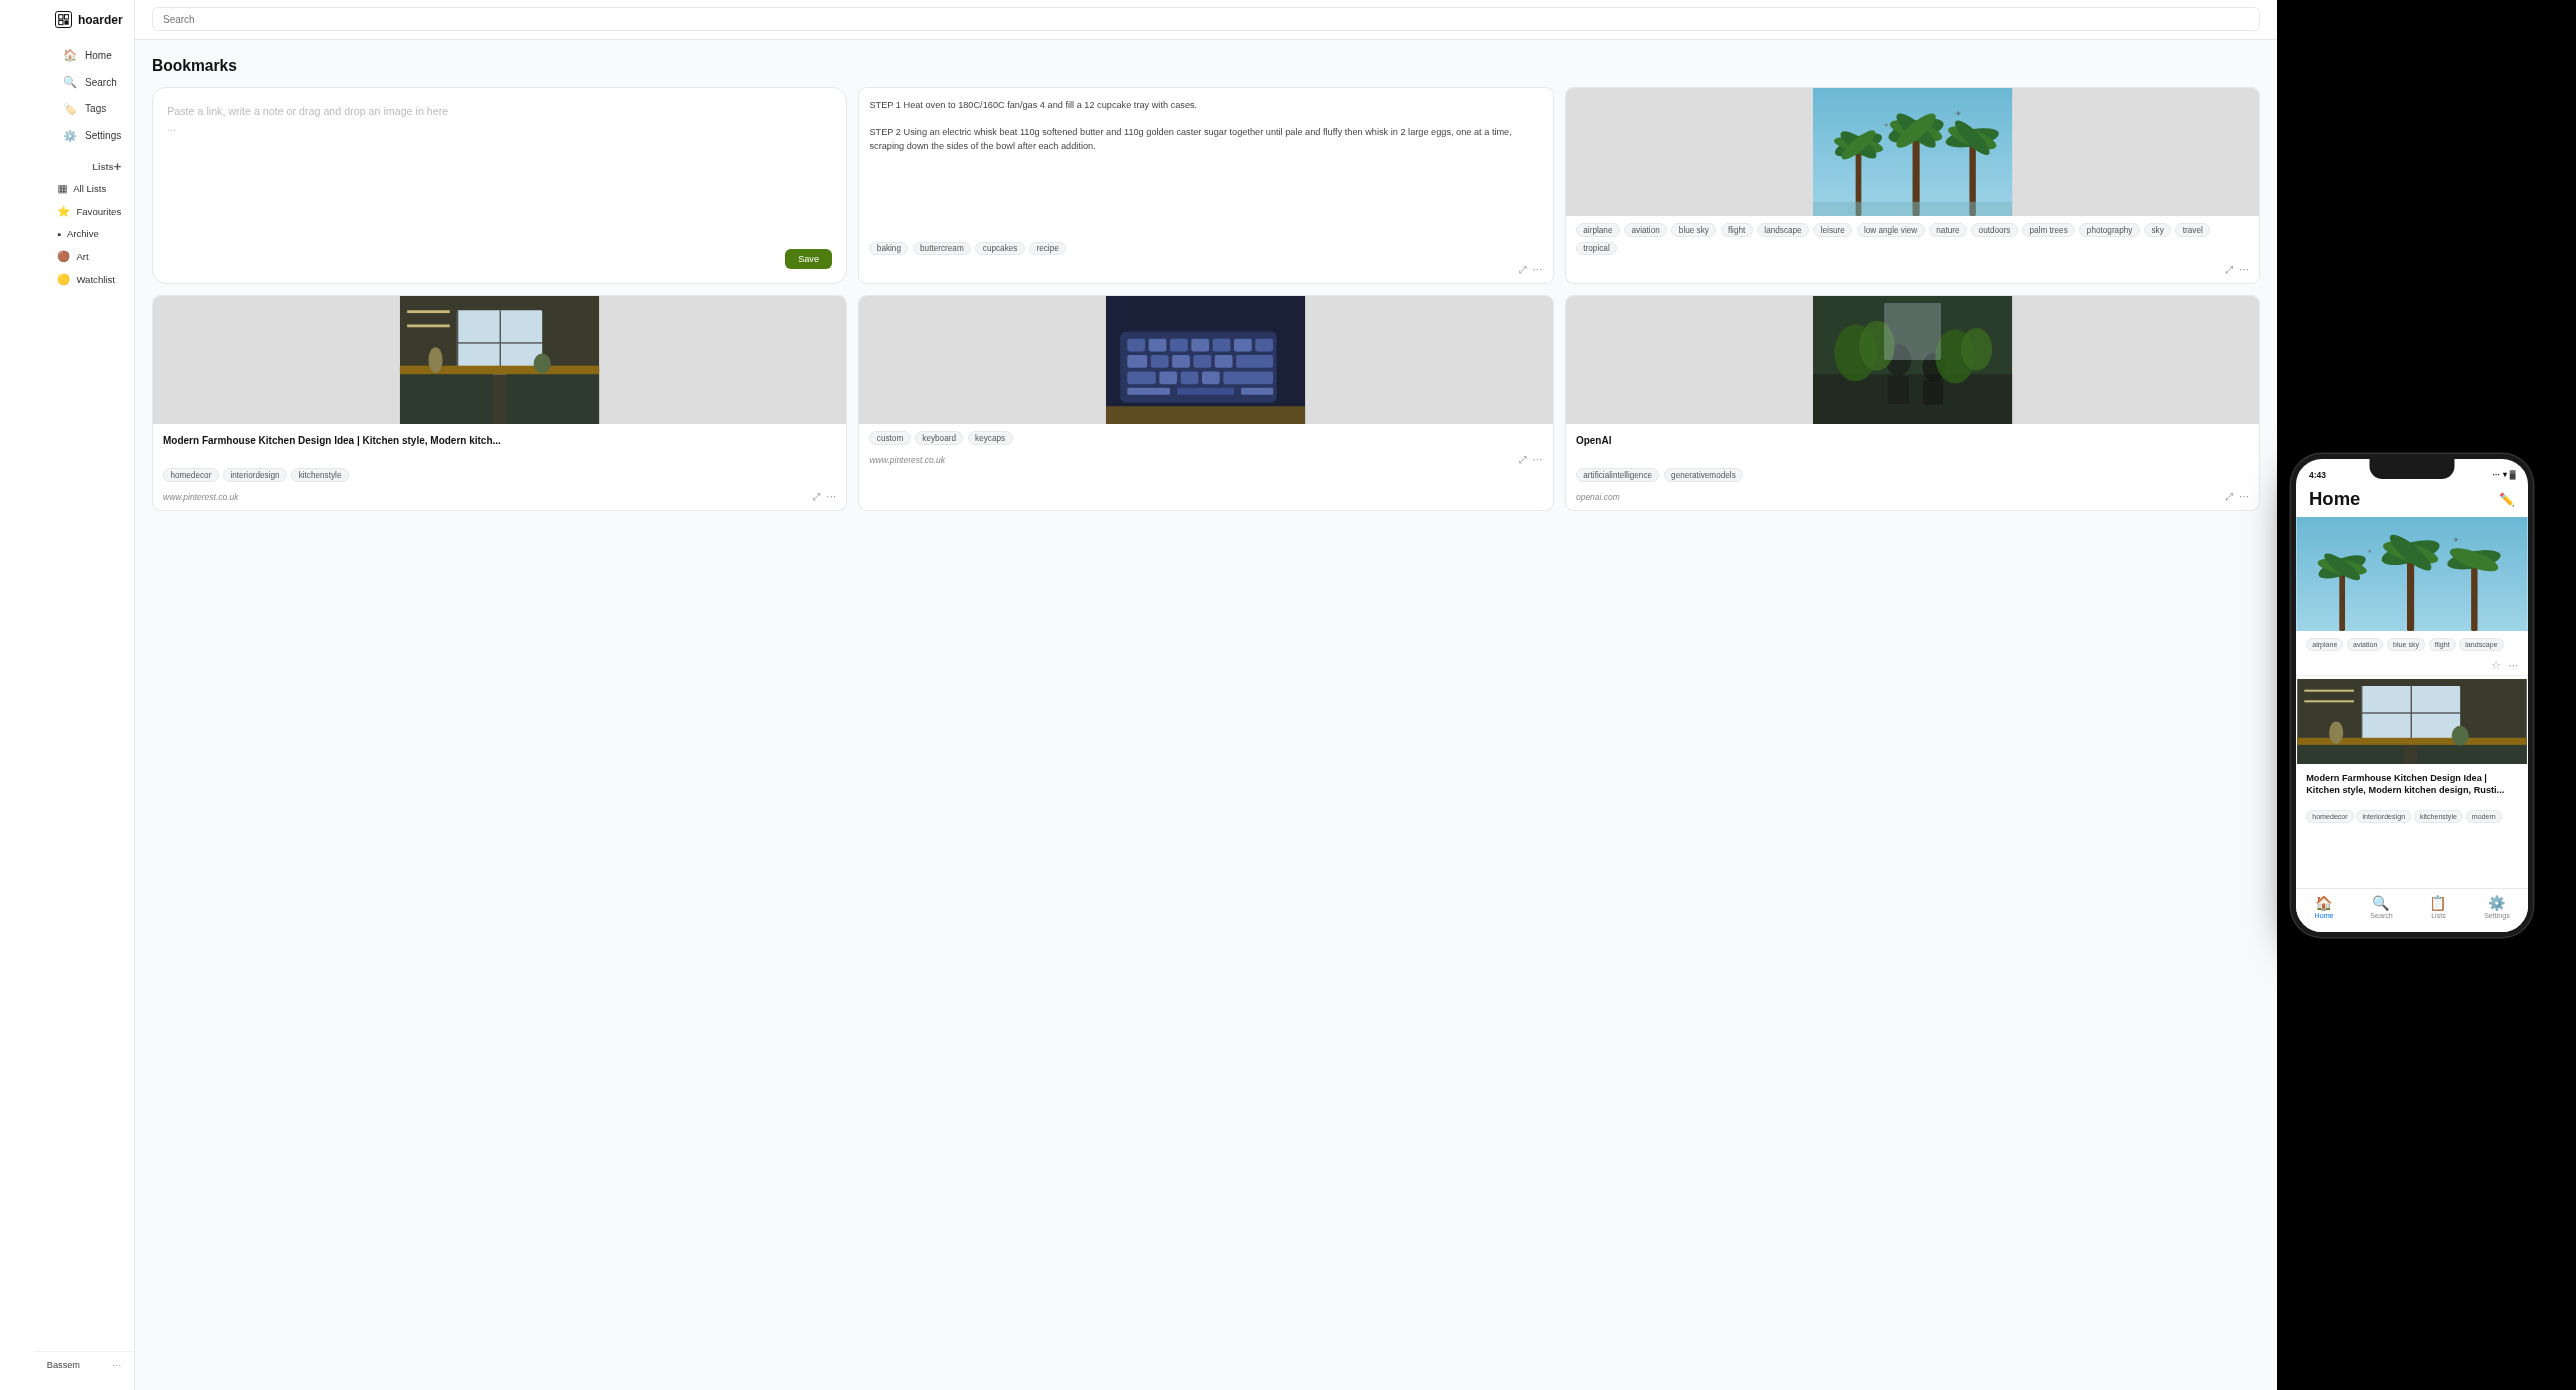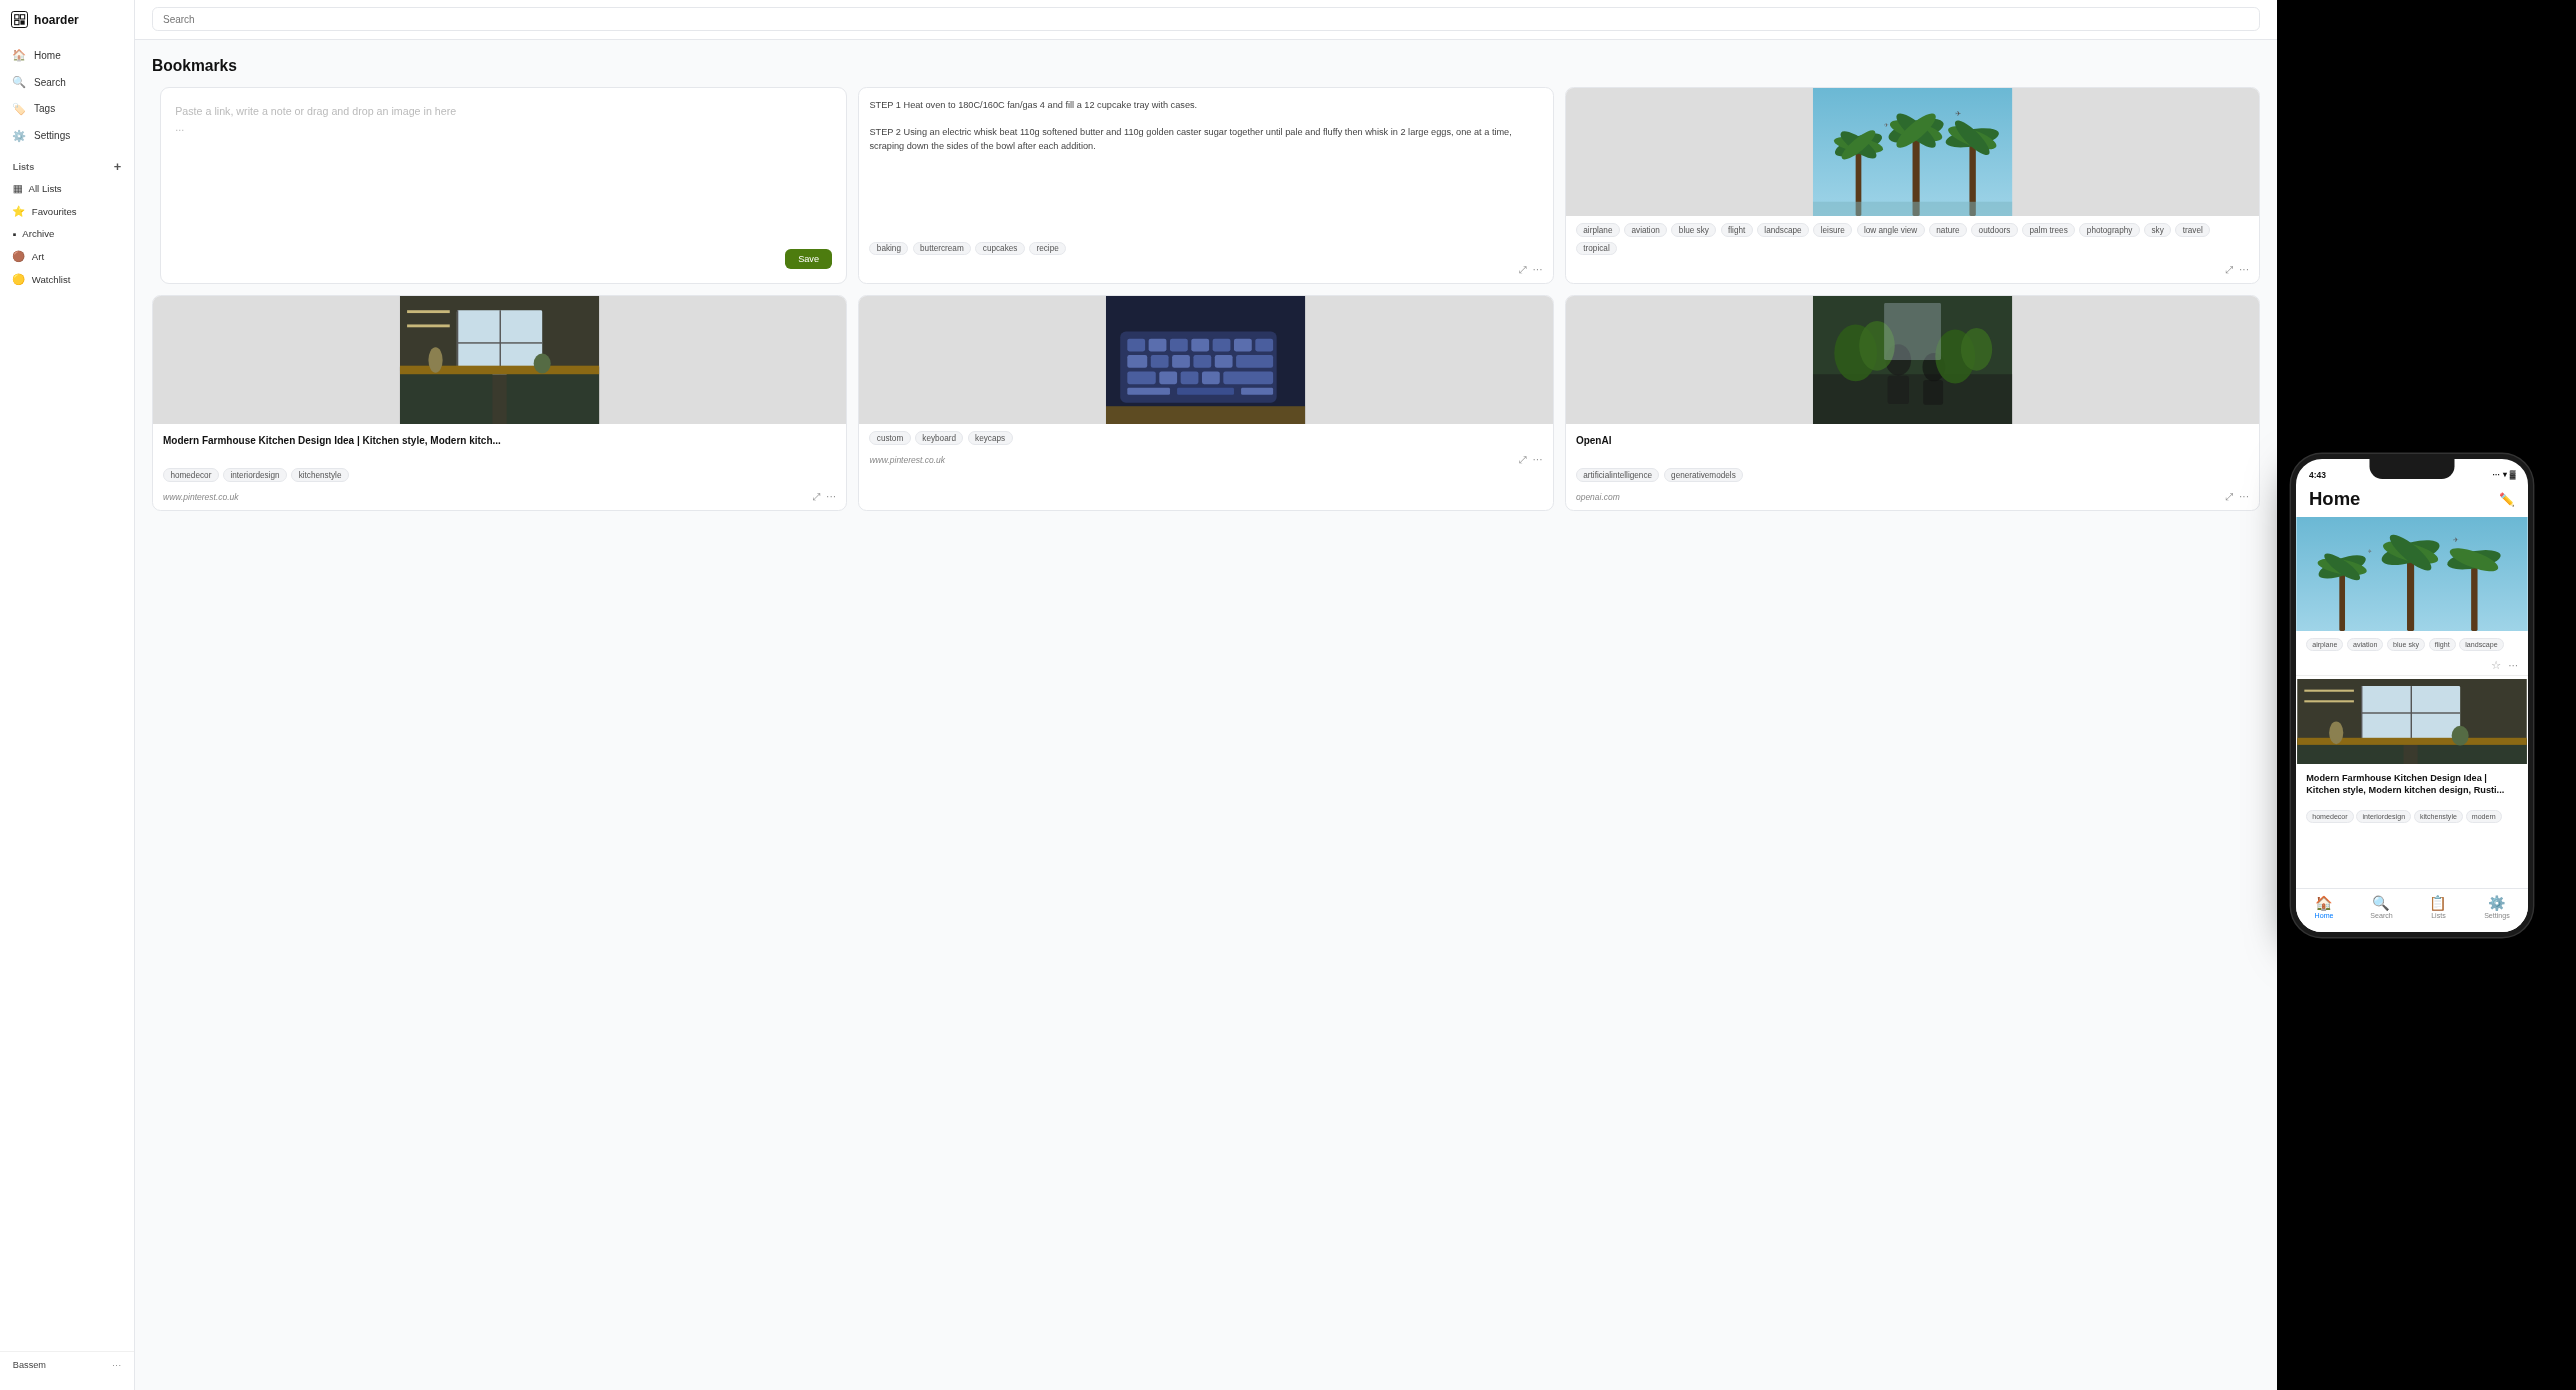--- a/index.html
+++ b/index.html
@@ -9,20 +9,21 @@
     .sidebar {
       width: 135px;
       min-width: 135px;
       background: #fff;
       border-right: 0.7px solid #e5e7eb;
       display: flex;
       flex-direction: column;
       padding: 11.4px 0;
       height: 100vh;
       overflow-y: auto;
+      align-items: flex-end;
     }
     .sidebar-logo {
       display: flex;
       align-items: center;
       gap: 5.7px;
       padding: 0 11.4px 11.4px;
       font-weight: 700;
       font-size: 12px;
       color: #111;
     }
@@ -130,28 +131,27 @@
       display: flex; align-items: center; justify-content: space-between;
       padding: 4.3px 10px 7.1px;
     }
     .card-url { font-size: 8.5px; color: #888; font-style: italic; }
     .card-actions { display: flex; gap: 5.7px; align-items: center; }
     .card-action-btn { cursor: pointer; font-size: 10px; color: #888; }
 
     
     .paste-card {
       background: #fff;
-      border-radius: 9px;
+      border-radius: 14px;
       border: 0.7px solid #e5e7eb;
       padding: 14.2px;
       display: flex;
       flex-direction: column;
       gap: 8.5px;
       min-height: 142px;
-      margin-left: 8px;
     }
     .paste-text { font-size: 10.7px; color: #bbb; line-height: 1.5; }
     .save-btn {
       margin-top: auto;
       align-self: flex-end;
       background: #4d7c0f;
       color: #fff;
       border: none;
       border-radius: 5.7px;
       padding: 5px 12.8px;

